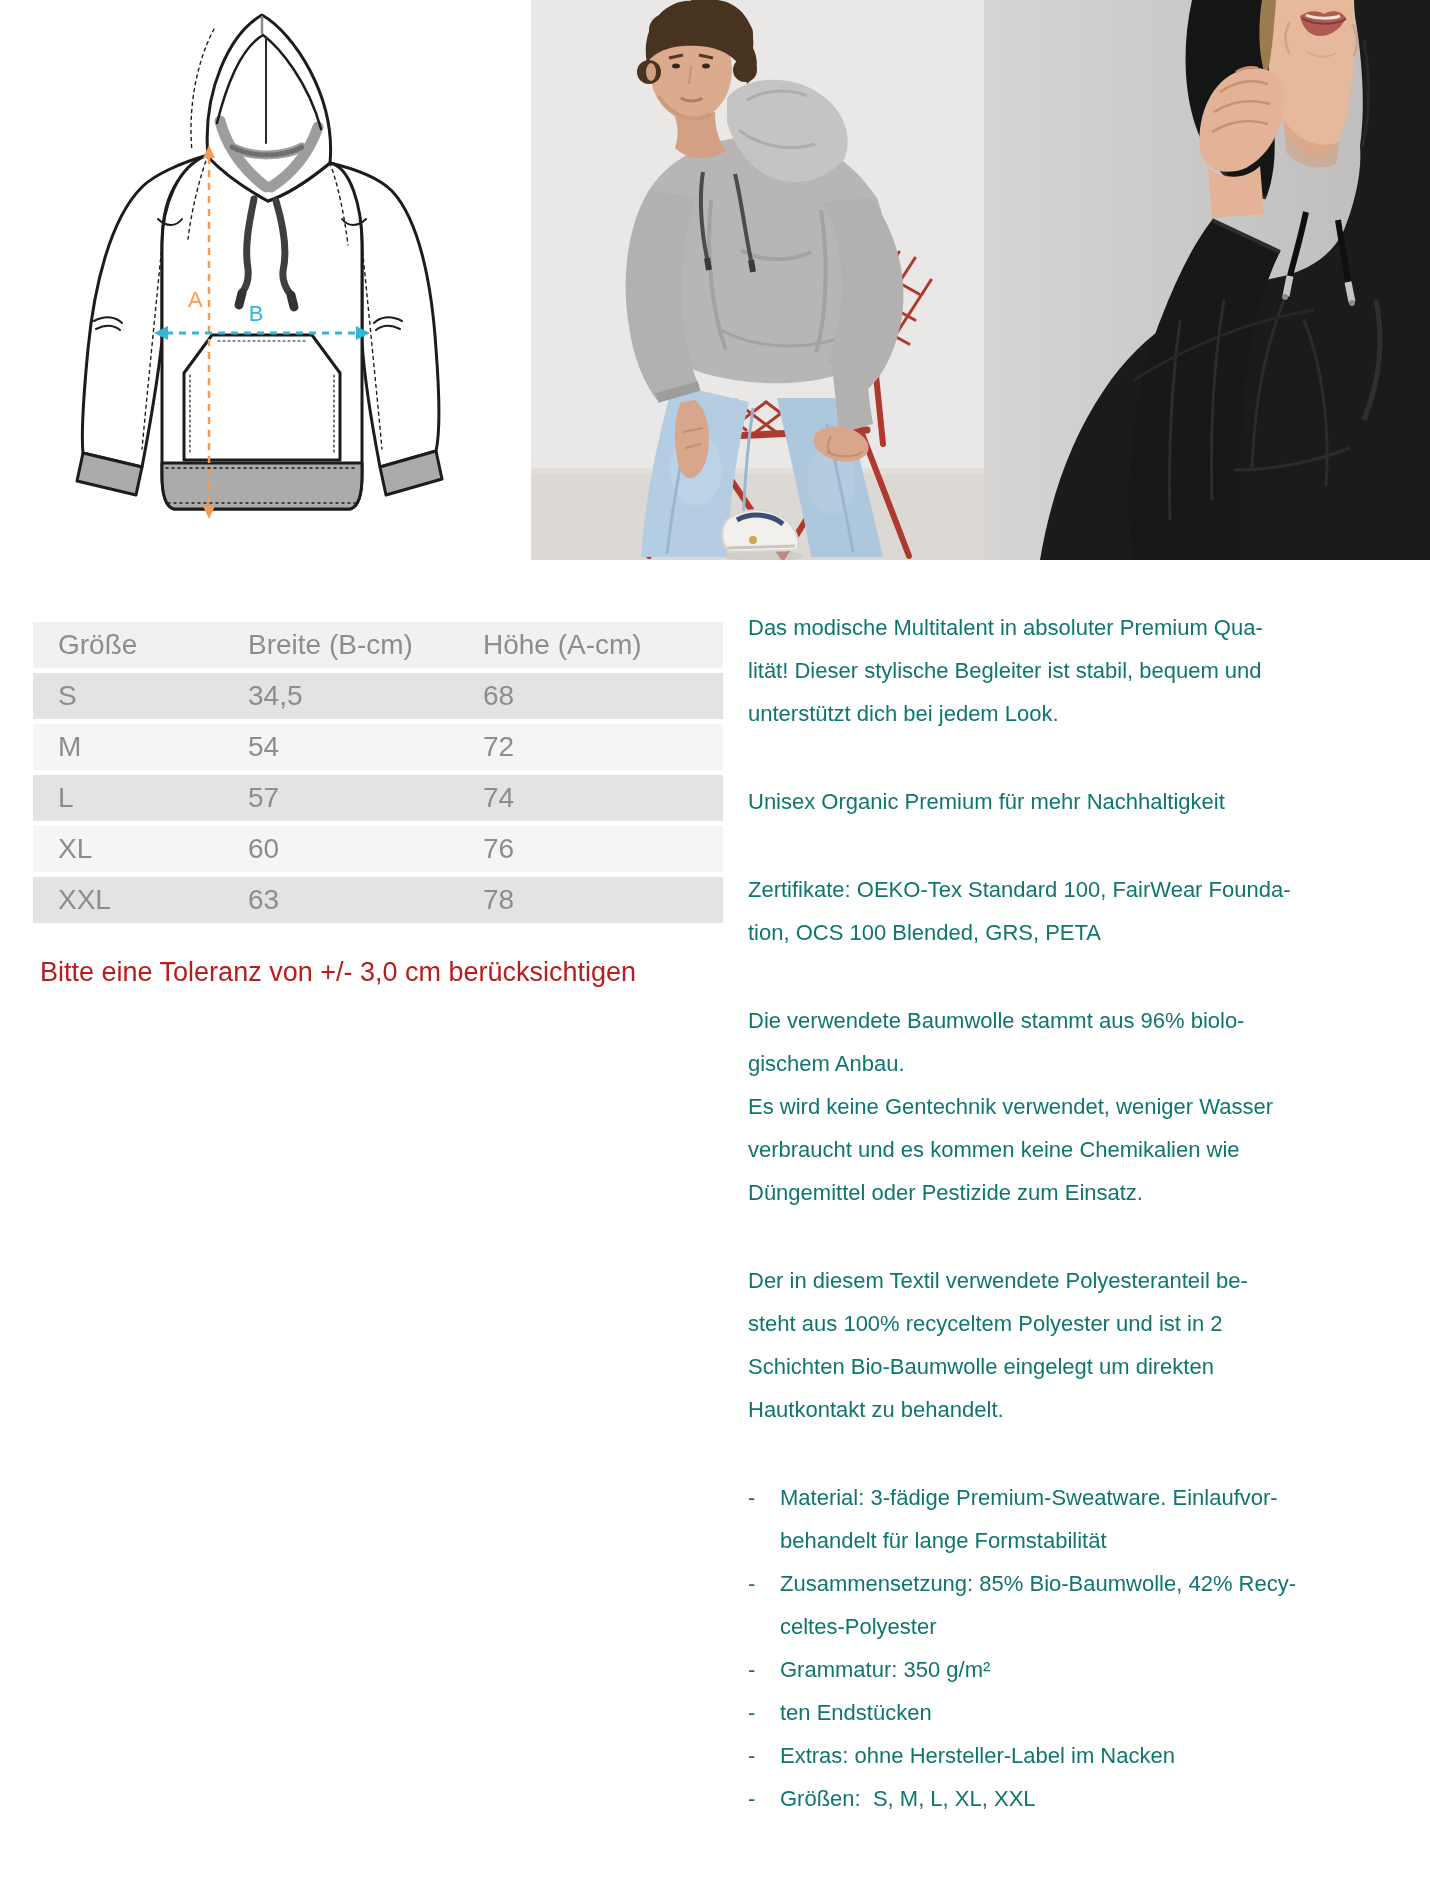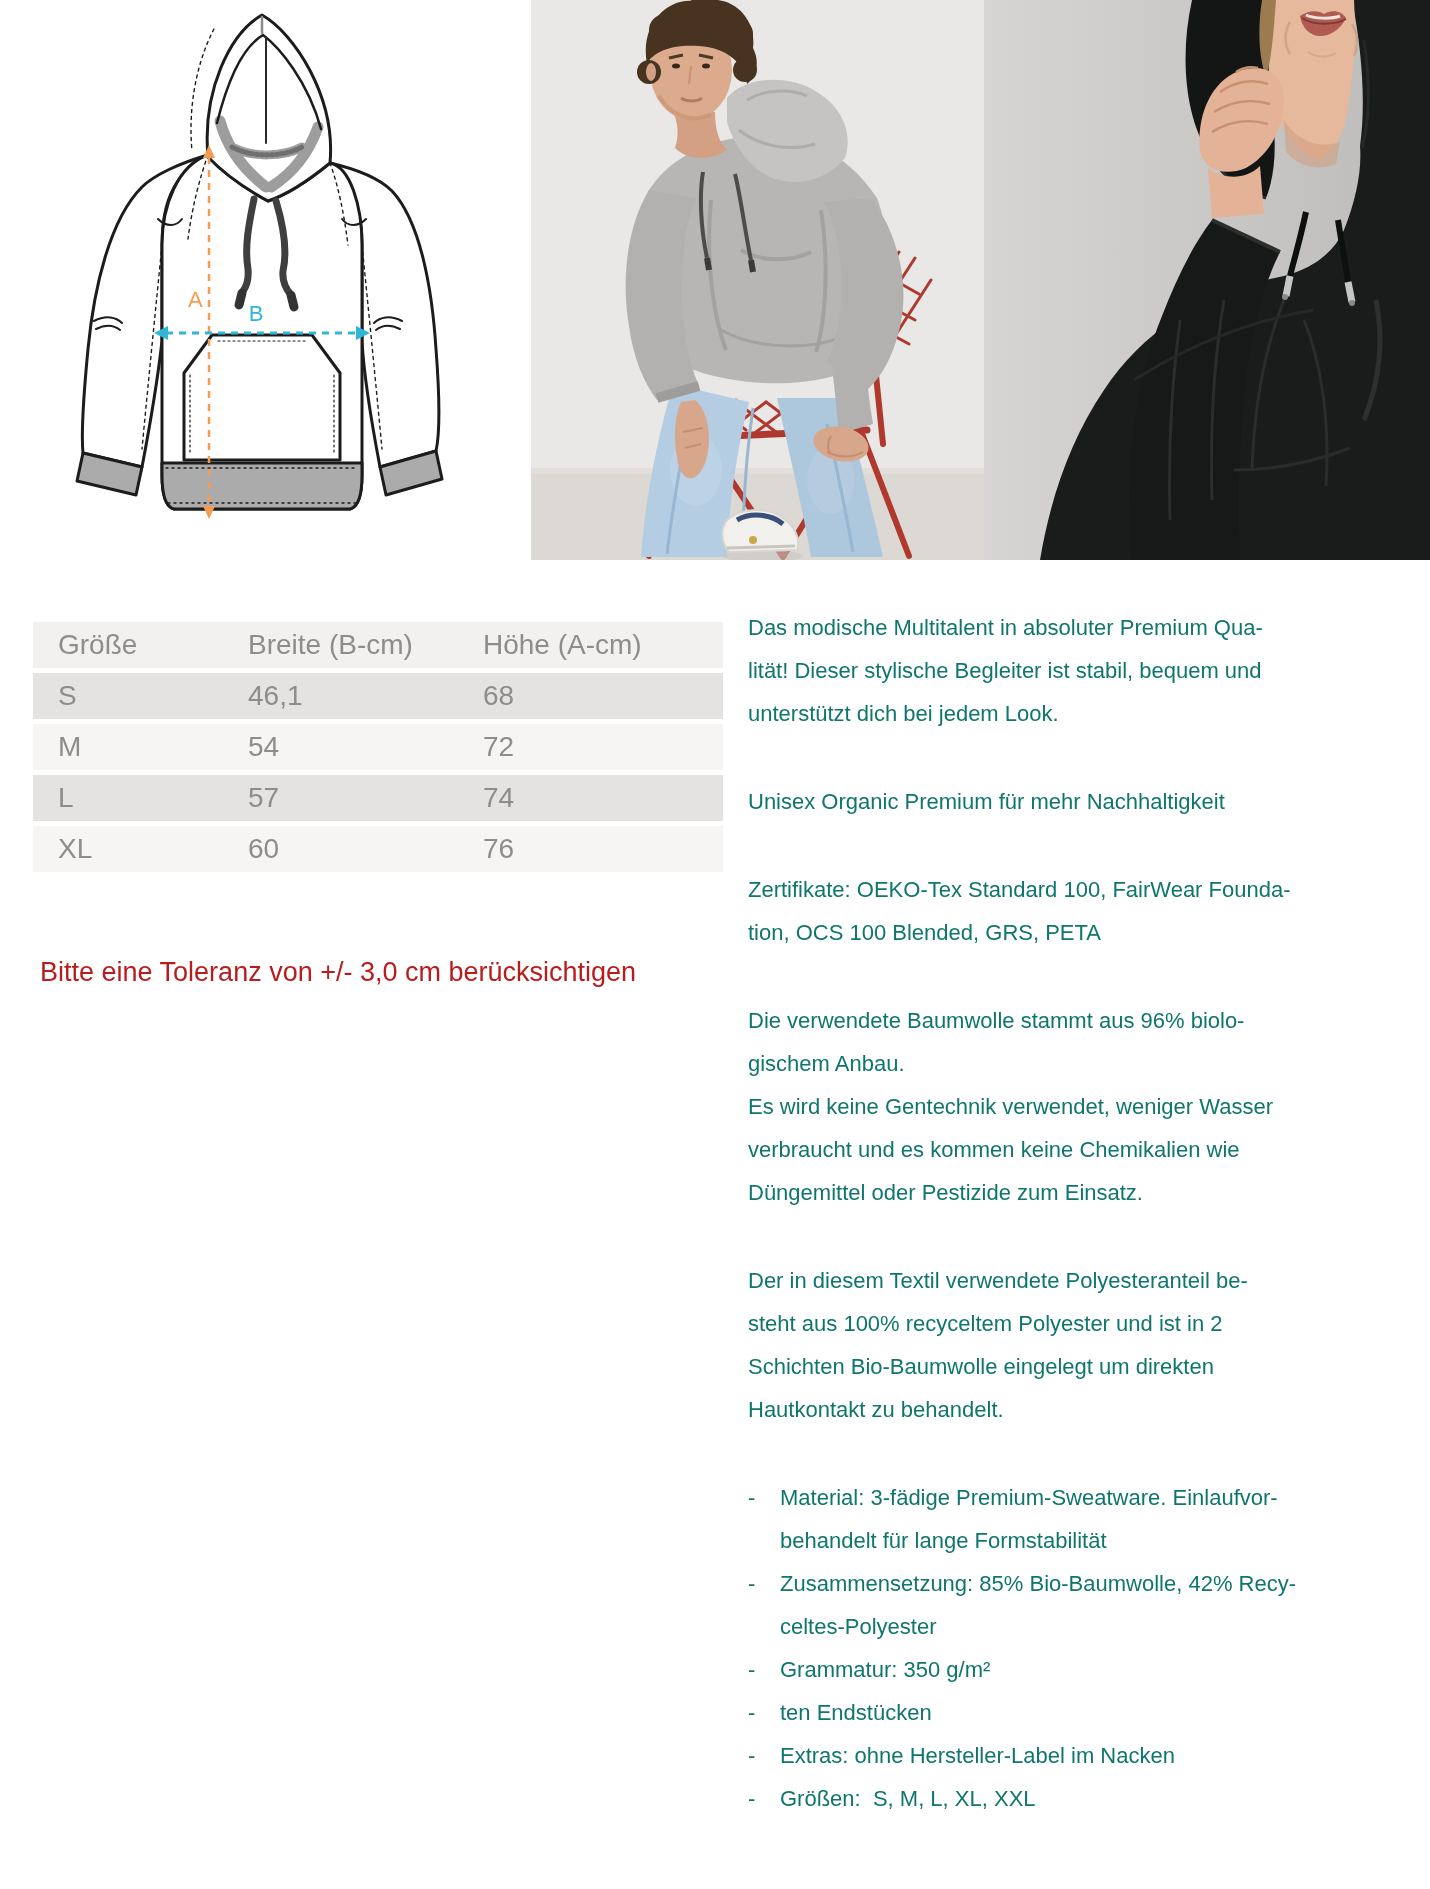--- a/index.html
+++ b/index.html
@@ -248,37 +248,42 @@
     <thead>
       <tr>
         <th>Größe</th>
         <th>Breite (B-cm)</th>
         <th>Höhe (A-cm)</th>
       </tr>
     </thead>
     <tbody>
         <tr>
           <td>S</td>
-          <td>46,1</td>
+          <td>34,5</td>
           <td>68</td>
         </tr>
         <tr>
           <td>M</td>
           <td>54</td>
           <td>72</td>
         </tr>
         <tr>
           <td>L</td>
           <td>57</td>
           <td>74</td>
         </tr>
         <tr>
           <td>XL</td>
           <td>60</td>
           <td>76</td>
+        </tr>
+        <tr>
+          <td>XXL</td>
+          <td>63</td>
+          <td>78</td>
         </tr>
       </tbody>
   </table>
 
   <div class="tolerance">Bitte eine Toleranz von +/- 3,0 cm berücksichtigen</div>
 
   <div class="description">
     <div class="para">
         <div>Das modische Multitalent in absoluter Premium Qua-</div>
         <div>lität! Dieser stylische Begleiter ist stabil, bequem und</div>

